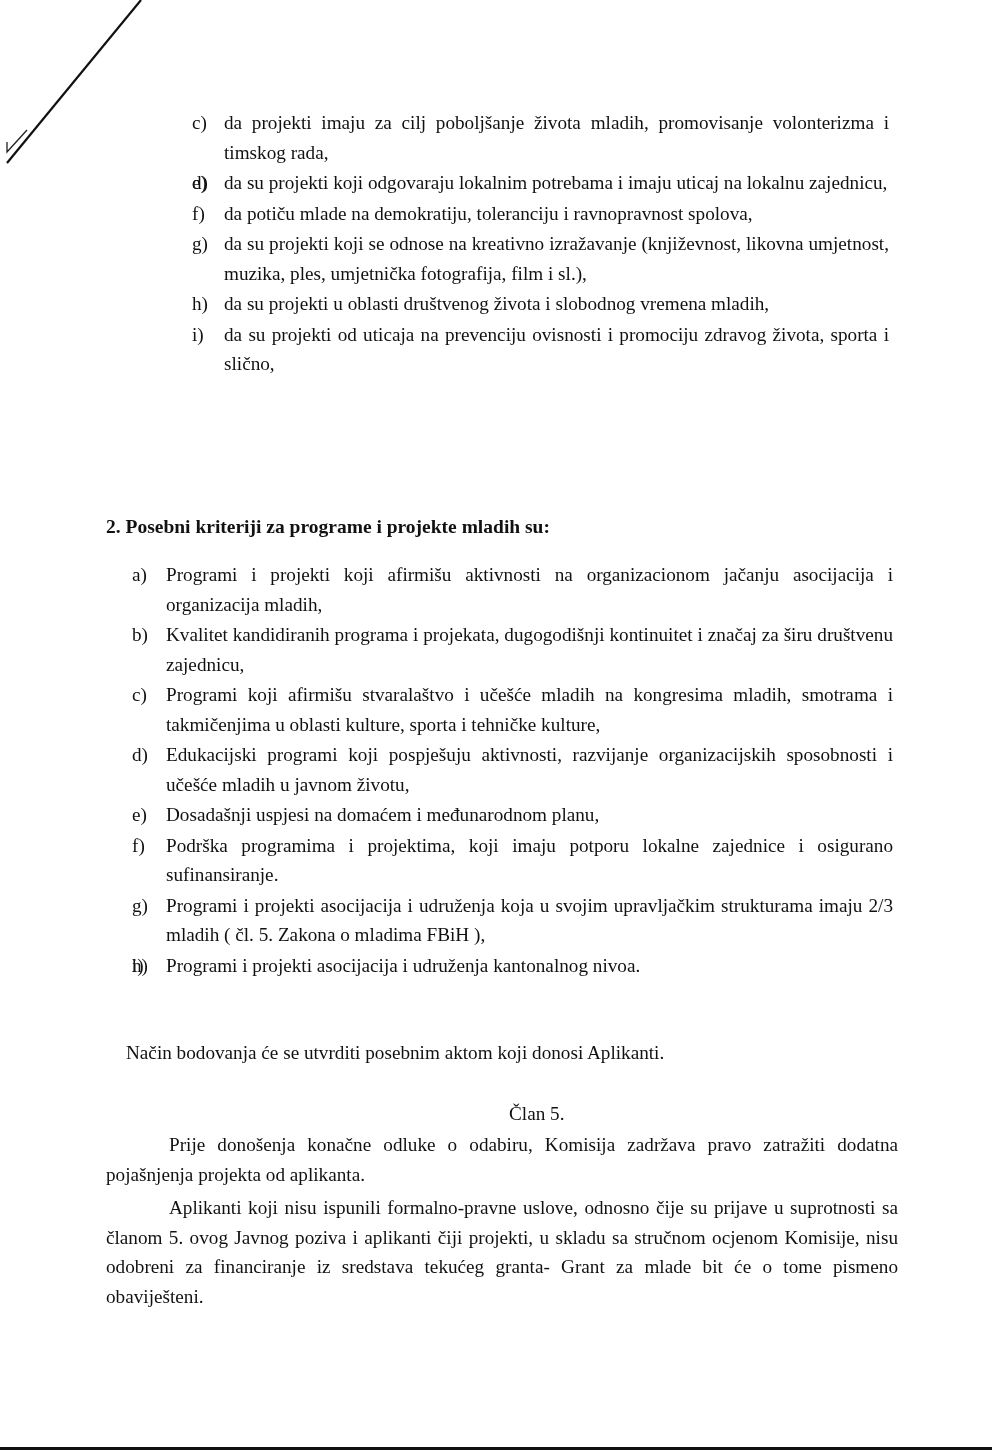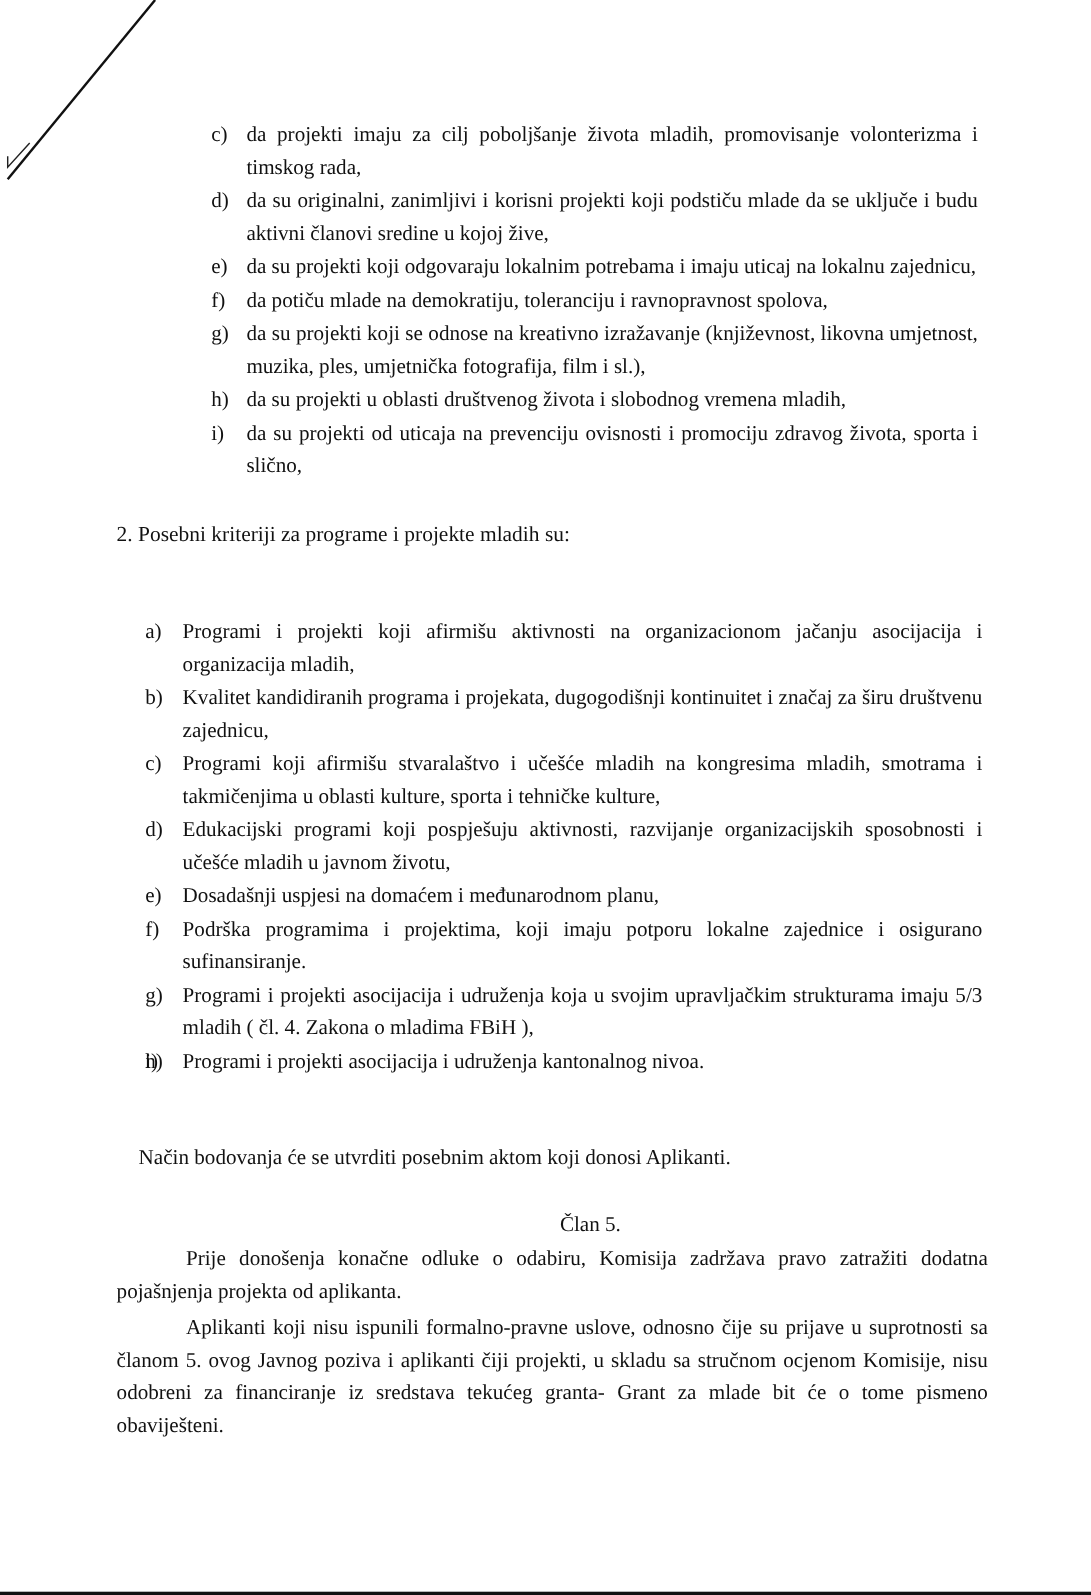--- a/index.html
+++ b/index.html
@@ -50,22 +50,22 @@
     }
     .list1 {
       left: 224px;
       top: 108px;
       width: 665px;
     }
     .list1 li { margin-bottom: 0; }
     .section-heading {
       position: absolute;
       left: 106px;
-      top: 476px;
-      font-weight: normal;
+      top: 516px;
+      font-weight: bold;
       font-size: 19.5px;
     }
     .list2 {
       left: 166px;
       top: 560px;
       width: 727px;
     }
     .list2 li .marker { left: -34px; }
     .note {
       position: absolute;
@@ -101,21 +101,20 @@
     <circle cx="76" cy="202" r="1.5" fill="#444"></circle>
   </svg>
 
   <ol class="list list1">
     <li style="margin-bottom:1px">
       <span class="marker">c)</span>
       <span>da projekti imaju za cilj poboljšanje života mladih, promovisanje volonterizma i timskog rada,</span>
     </li>
     <li style="margin-bottom:1px">
       <span class="marker">d)</span>
-      <span>da su originalni, zanimljivi i korisni projekti koji podstiču mlade da se uključe i budu aktivni članovi sredine u kojoj žive,</span>
     </li>
     <li style="margin-bottom:1px">
       <span class="marker">e)</span>
       <span>da su projekti koji odgovaraju lokalnim potrebama i imaju uticaj na lokalnu zajednicu,</span>
     </li>
     <li style="margin-bottom:1px">
       <span class="marker">f)</span>
       <span>da potiču mlade na demokratiju, toleranciju i ravnopravnost spolova,</span>
     </li>
     <li style="margin-bottom:1px">
@@ -154,21 +153,21 @@
     <li style="margin-bottom:1px">
       <span class="marker">e)</span>
       <span>Dosadašnji uspjesi na domaćem i međunarodnom planu,</span>
     </li>
     <li style="margin-bottom:1px">
       <span class="marker">f)</span>
       <span>Podrška programima i projektima, koji imaju potporu lokalne zajednice i osigurano sufinansiranje.</span>
     </li>
     <li style="margin-bottom:1px">
       <span class="marker">g)</span>
-      <span>Programi i projekti asocijacija i udruženja koja u svojim upravljačkim strukturama imaju 5/3 mladih ( čl. 4. Zakona o mladima FBiH ),</span>
+      <span>Programi i projekti asocijacija i udruženja koja u svojim upravljačkim strukturama imaju 2/3 mladih ( čl. 5. Zakona o mladima FBiH ),</span>
     </li>
     <li style="margin-bottom:1px">
       <span class="marker">h)</span>
     </li>
     <li>
       <span class="marker">i)</span>
       <span>Programi i projekti asocijacija i udruženja kantonalnog nivoa.</span>
     </li>
   </ol>
 

